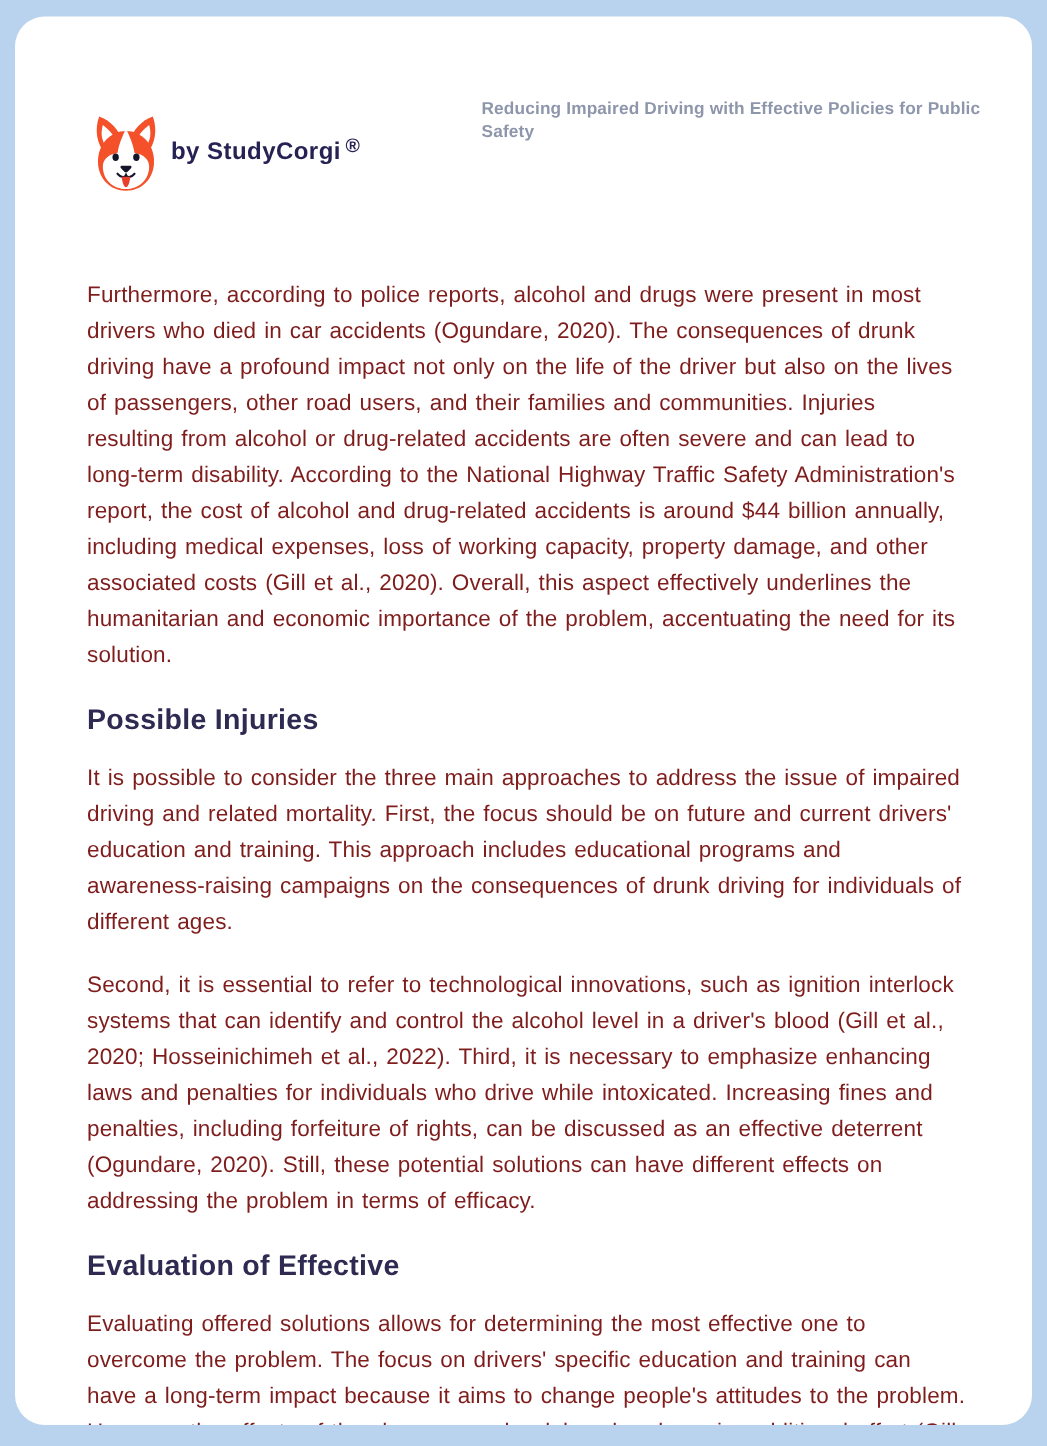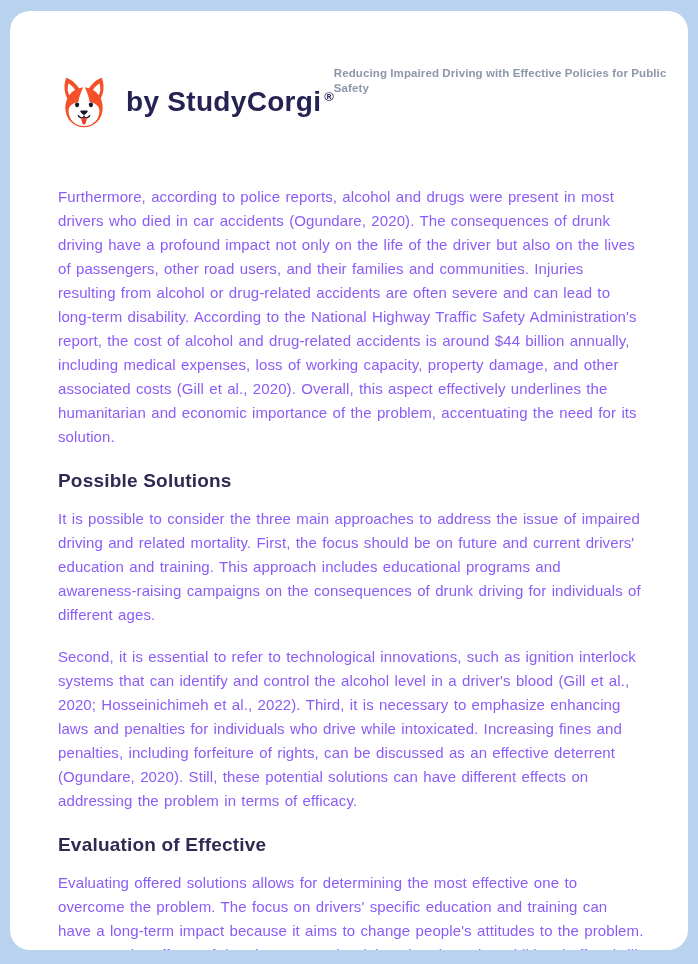--- a/index.html
+++ b/index.html
@@ -33,25 +33,25 @@
     align-items: flex-start;
   }
   .brand {
     display: flex;
     align-items: center;
     margin-top: 7px;
   }
   .logo { width: 52px; height: 58px; display: inline-block; flex: 0 0 auto; }
   .logo svg { width: 100%; height: 100%; display: block; }
   .brand-text {
-    font-size: 28px;
+    font-size: 16px;
     font-weight: 800;
     color: #262253;
     letter-spacing: 0.3px;
-    margin-left: 16px;
+    margin-left: 4px;
     white-space: nowrap;
   }
   .reg-mark {
     font-size: 13px;
     font-weight: 700;
     color: #262253;
     vertical-align: top;
     position: relative;
     top: -6px;
     margin-left: 3px;
@@ -77,21 +77,21 @@
     letter-spacing: 0.1px;
     overflow-wrap: break-word;
     cursor: pointer;
   }
   
   .content { margin-top: 54px; }
   .content p {
     margin: 0 12px 18px 0;
     font-size: 15px;
     line-height: 24px;
-    color: #8b5cf6;
+    color: #7f1d1d;
     letter-spacing: 0.1px;
     word-spacing: 1px;
   }
   .content h2 {
     margin: 20px 0 14px 0;
     font-size: 19px;
     line-height: 24px;
     font-weight: 700;
     color: #2e2a52;
     letter-spacing: 0.2px;
@@ -133,21 +133,21 @@
         <span class="reg-mark">®</span>
       </div>
 
       <div class="meta">
         <div class="doc-title">Reducing Impaired Driving with Effective Policies for Public Safety</div>
       </div>
     </header>
 
     <main class="content">
       <p>Furthermore, according to police reports, alcohol and drugs were present in most drivers who died in car accidents (Ogundare, 2020). The consequences of drunk driving have a profound impact not only on the life of the driver but also on the lives of passengers, other road users, and their families and communities. Injuries resulting from alcohol or drug-related accidents are often severe and can lead to long-term disability. According to the National Highway Traffic Safety Administration's report, the cost of alcohol and drug-related accidents is around $44 billion annually, including medical expenses, loss of working capacity, property damage, and other associated costs (Gill et al., 2020). Overall, this aspect effectively underlines the humanitarian and economic importance of the problem, accentuating the need for its solution.</p>
-      <h2>Possible Solutions</h2>
+      <h2>Possible Injuries</h2>
       <p>It is possible to consider the three main approaches to address the issue of impaired driving and related mortality. First, the focus should be on future and current drivers' education and training. This approach includes educational programs and awareness-raising campaigns on the consequences of drunk driving for individuals of different ages.</p>
       <p>Second, it is essential to refer to technological innovations, such as ignition interlock systems that can identify and control the alcohol level in a driver's blood (Gill et al., 2020; Hosseinichimeh et al., 2022). Third, it is necessary to emphasize enhancing laws and penalties for individuals who drive while intoxicated. Increasing fines and penalties, including forfeiture of rights, can be discussed as an effective deterrent (Ogundare, 2020). Still, these potential solutions can have different effects on addressing the problem in terms of efficacy.</p>
       <h2>Evaluation of Effective</h2>
       <p>Evaluating offered solutions allows for determining the most effective one to overcome the problem. The focus on drivers' specific education and training can have a long-term impact because it aims to change people's attitudes to the problem. However, the effects of the change may be delayed and require additional effort (Gill</p>
     </main>
 
   </div>
 </div>
 
 </body></html>

